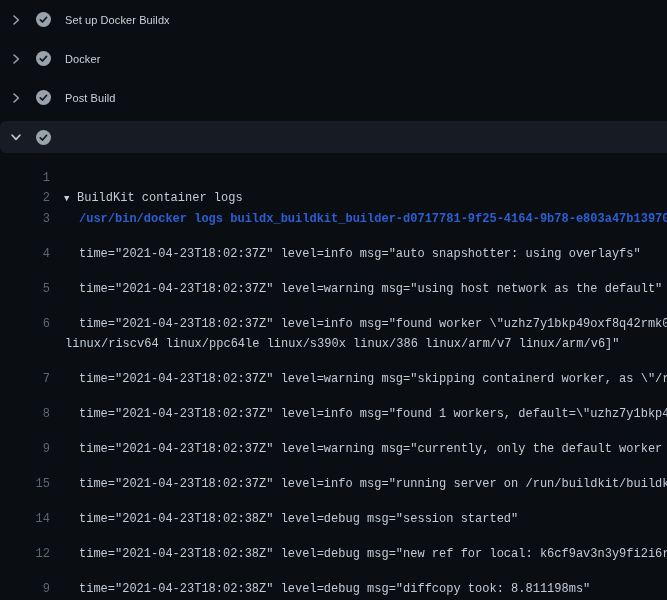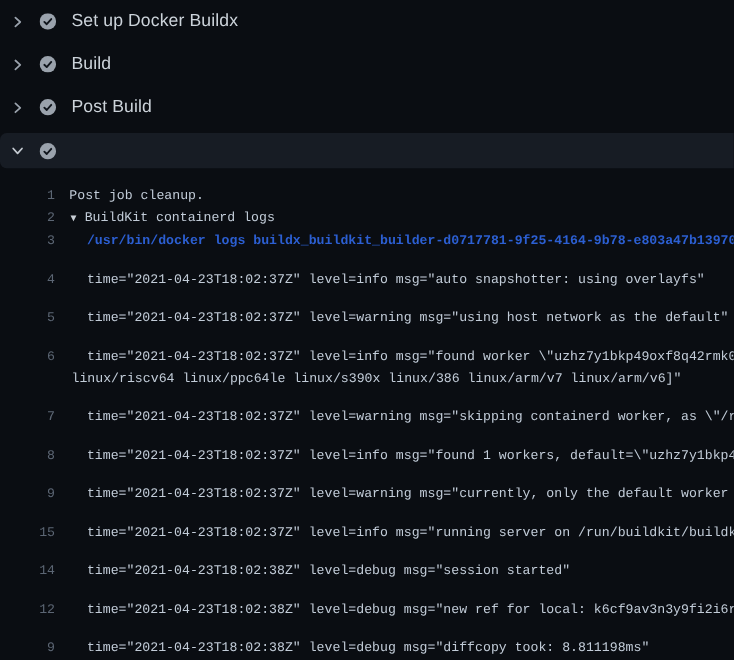--- a/index.html
+++ b/index.html
@@ -30,21 +30,21 @@
     flex: none;
   }
   .check {
     margin-left: 12px;
     width: 15px; height: 15px;
     flex: none;
     display: flex; align-items: center; justify-content: center;
   }
   .step-title {
     margin-left: 14px;
-    font-size: 16px;
+    font-size: 11px;
     color: #ccd3da;
     letter-spacing: 0.1px;
   }
   .log {
     margin-top: 3px;
     padding-top: 12px;
     font-family: "Liberation Mono", monospace;
     font-size: 12px;
     line-height: 20px;
     width: 1200px;
@@ -93,21 +93,21 @@
         <svg width="12" height="12" viewBox="0 0 12 12">
           <path d="M4 2 L8.4 6 L4 10" fill="none" stroke="#9aa2ac" stroke-width="1.6" stroke-linecap="round" stroke-linejoin="round"></path>
         </svg>
       </span>
       <span class="check">
         <svg width="15" height="15" viewBox="0 0 15 15">
           <circle cx="7.5" cy="7.5" r="7.5" fill="#9aa2ac"></circle>
           <path d="M4.3 7.9 L6.5 10 L10.6 5.3" fill="none" stroke="#10151c" stroke-width="1.7" stroke-linecap="round" stroke-linejoin="round"></path>
         </svg>
       </span>
-      <span class="step-title">Build</span>
+      <span class="step-title">Docker</span>
     </div>
     <div class="step">
       <span class="chev">
         <svg width="12" height="12" viewBox="0 0 12 12">
           <path d="M4 2 L8.4 6 L4 10" fill="none" stroke="#9aa2ac" stroke-width="1.6" stroke-linecap="round" stroke-linejoin="round"></path>
         </svg>
       </span>
       <span class="check">
         <svg width="15" height="15" viewBox="0 0 15 15">
           <circle cx="7.5" cy="7.5" r="7.5" fill="#9aa2ac"></circle>
@@ -124,22 +124,22 @@
       </span>
       <span class="check">
         <svg width="15" height="15" viewBox="0 0 15 15">
           <circle cx="7.5" cy="7.5" r="7.5" fill="#9aa2ac"></circle>
           <path d="M4.3 7.9 L6.5 10 L10.6 5.3" fill="none" stroke="#10151c" stroke-width="1.7" stroke-linecap="round" stroke-linejoin="round"></path>
         </svg>
       </span>
     </div>
   </div>
 <div class="log" id="log">
-    <div class="row plain"><span class="n">1</span><span class="t">Post job cleanup.</span></div>
-    <div class="row group"><span class="n">2</span><span class="t"><span class="marker">▼</span><span>BuildKit containerd logs</span></span></div>
+    <div class="row plain"><span class="n">1</span></div>
+    <div class="row group"><span class="n">2</span><span class="t"><span class="marker">▼</span><span>BuildKit container logs</span></span></div>
     <div class="row command"><span class="n">3</span><span class="t">/usr/bin/docker logs buildx_buildkit_builder-d0717781-9f25-4164-9b78-e803a47b13970</span></div>
     <div class="row log"><span class="n">4</span><span class="t">time="2021-04-23T18:02:37Z" level=info msg="auto snapshotter: using overlayfs"</span></div>
     <div class="row log"><span class="n">5</span><span class="t">time="2021-04-23T18:02:37Z" level=warning msg="using host network as the default"</span></div>
     <div class="row log"><span class="n">6</span><span class="t">time="2021-04-23T18:02:37Z" level=info msg="found worker \"uzhz7y1bkp49oxf8q42rmk0xj</span></div>
     <div class="row wrap"><span class="n"></span><span class="t">linux/riscv64 linux/ppc64le linux/s390x linux/386 linux/arm/v7 linux/arm/v6]"</span></div>
     <div class="row log"><span class="n">7</span><span class="t">time="2021-04-23T18:02:37Z" level=warning msg="skipping containerd worker, as \"/run</span></div>
     <div class="row log"><span class="n">8</span><span class="t">time="2021-04-23T18:02:37Z" level=info msg="found 1 workers, default=\"uzhz7y1bkp49o</span></div>
     <div class="row log"><span class="n">9</span><span class="t">time="2021-04-23T18:02:37Z" level=warning msg="currently, only the default worker ca</span></div>
     <div class="row log"><span class="n">15</span><span class="t">time="2021-04-23T18:02:37Z" level=info msg="running server on /run/buildkit/buildkit</span></div>
     <div class="row log"><span class="n">14</span><span class="t">time="2021-04-23T18:02:38Z" level=debug msg="session started"</span></div>

